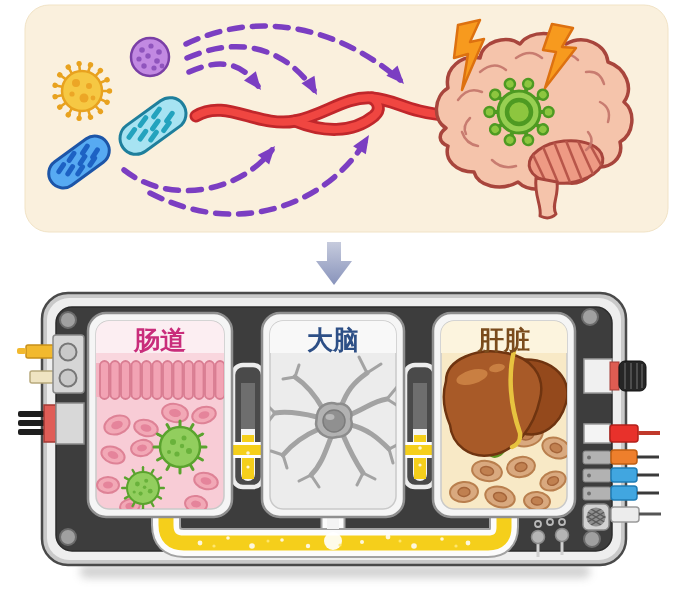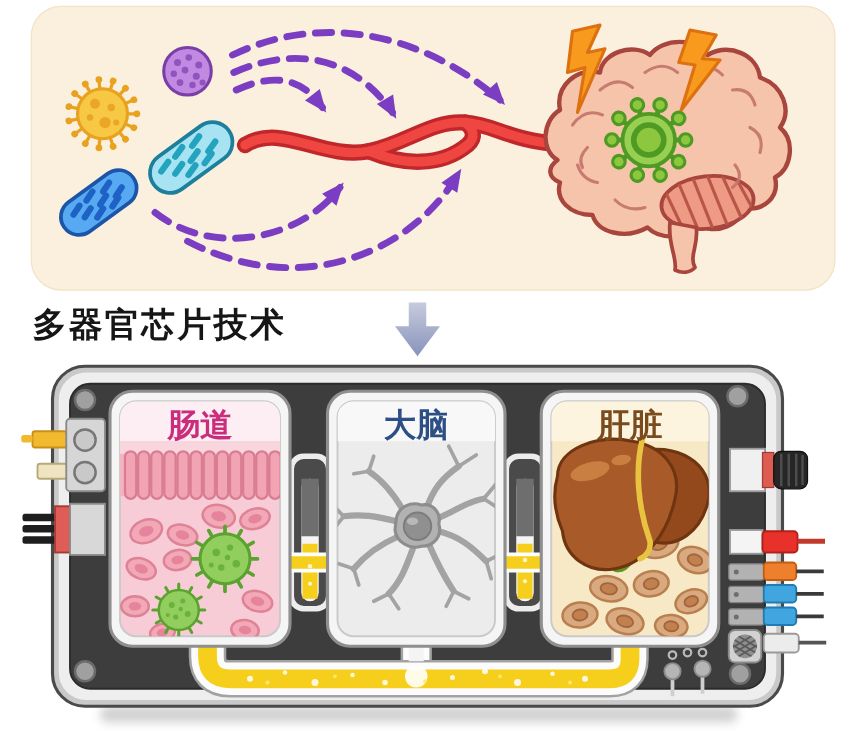--- a/index.html
+++ b/index.html
@@ -169,21 +169,20 @@
         <circle r="12" fill="#8dc63f" stroke-width="4.5"></circle>
       </g>
 
       <g fill="#f79a1e" stroke="#dd7110" stroke-width="2.5" stroke-linejoin="round">
         <path d="M458,25 L480,20 L470,42 L484,39 L462,90 L468,54 L454,58 Z"></path>
         <path d="M552,24 L573,28 L562,47 L576,48 L545,88 L556,52 L543,50 Z"></path>
       </g>
     </g>
   </svg>
 
-  <div class="abs" id="title">多器官芯片技术</div>
 
   <svg class="abs" style="left:305;top:241px;left:305px" width="60" height="46" viewBox="0 0 60 46">
     <defs>
       <linearGradient id="dag" x1="0" y1="0" x2="0" y2="1">
         <stop offset="0" stop-color="#c6cbdd"></stop>
           <stop offset="1" stop-color="#8893bb"></stop>
       </linearGradient>
     </defs>
     <polygon points="22,1 36,1 36,20 47,20 29,44 11,20 22,20" fill="url(#dag)"></polygon>
   </svg>

